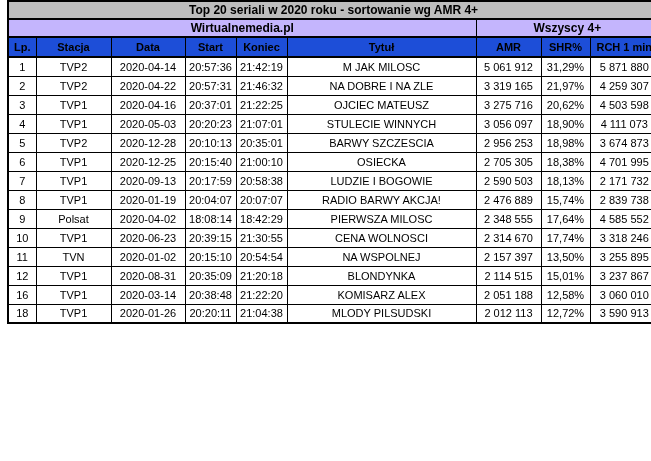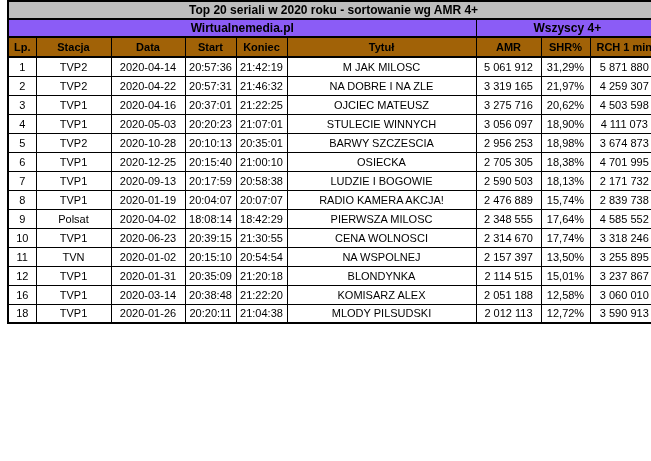--- a/index.html
+++ b/index.html
@@ -37,28 +37,28 @@
     border: 2px solid #000000;
   }
   tr.title-row th {
     background: #bdbdbd;
     font-weight: bold;
     font-size: 12px;
     height: 18px;
     border-bottom-width: 2px;
   }
   tr.group-row th {
-    background: #8b5cf6;
+    background: #c4b5fd;
     font-weight: bold;
     font-size: 12px;
     height: 18px;
     border-bottom-width: 2px;
   }
   tr.col-header-row th {
-    background: #a16207;
+    background: #1d4ed8;
     font-weight: bold;
     font-size: 11px;
     height: 20px;
     border-bottom-width: 2px;
   }
   tr.data-row td {
     background: #ffffff;
     height: 19px;
     font-weight: normal;
   }
@@ -140,21 +140,21 @@
           <td>20:20:23</td>
           <td>21:07:01</td>
           <td>STULECIE WINNYCH</td>
           <td>3 056 097</td>
           <td>18,90%</td>
           <td>4 111 073</td>
         </tr>
         <tr class="data-row">
           <td>5</td>
           <td>TVP2</td>
-          <td>2020-10-28</td>
+          <td>2020-12-28</td>
           <td>20:10:13</td>
           <td>20:35:01</td>
           <td>BARWY SZCZESCIA</td>
           <td>2 956 253</td>
           <td>18,98%</td>
           <td>3 674 873</td>
         </tr>
         <tr class="data-row">
           <td>6</td>
           <td>TVP1</td>
@@ -176,21 +176,21 @@
           <td>2 590 503</td>
           <td>18,13%</td>
           <td>2 171 732</td>
         </tr>
         <tr class="data-row">
           <td>8</td>
           <td>TVP1</td>
           <td>2020-01-19</td>
           <td>20:04:07</td>
           <td>20:07:07</td>
-          <td>RADIO KAMERA AKCJA!</td>
+          <td>RADIO BARWY AKCJA!</td>
           <td>2 476 889</td>
           <td>15,74%</td>
           <td>2 839 738</td>
         </tr>
         <tr class="data-row">
           <td>9</td>
           <td>Polsat</td>
           <td>2020-04-02</td>
           <td>18:08:14</td>
           <td>18:42:29</td>
@@ -217,21 +217,21 @@
           <td>20:15:10</td>
           <td>20:54:54</td>
           <td>NA WSPOLNEJ</td>
           <td>2 157 397</td>
           <td>13,50%</td>
           <td>3 255 895</td>
         </tr>
         <tr class="data-row">
           <td>12</td>
           <td>TVP1</td>
-          <td>2020-01-31</td>
+          <td>2020-08-31</td>
           <td>20:35:09</td>
           <td>21:20:18</td>
           <td>BLONDYNKA</td>
           <td>2 114 515</td>
           <td>15,01%</td>
           <td>3 237 867</td>
         </tr>
         <tr class="data-row">
           <td>16</td>
           <td>TVP1</td>

